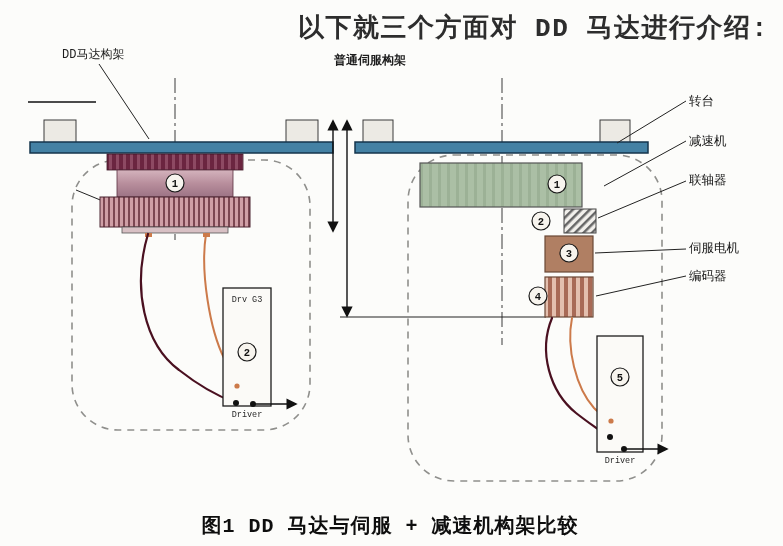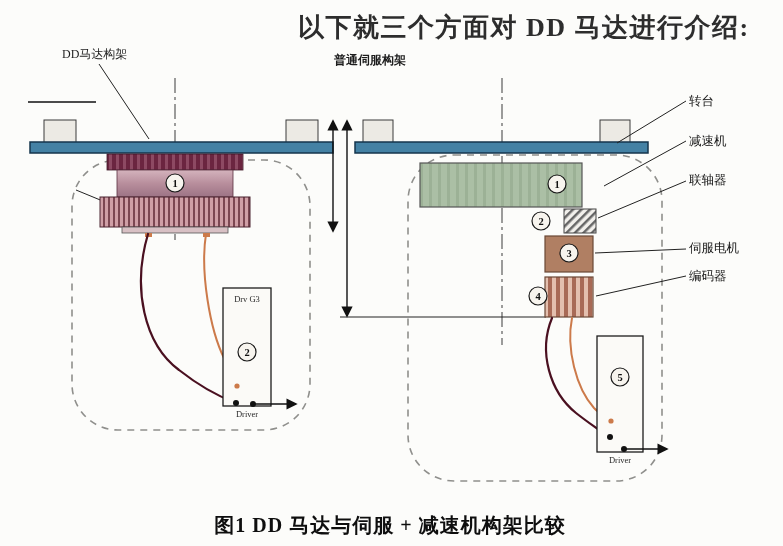--- a/index.html
+++ b/index.html
@@ -1,18 +1,18 @@
 <!DOCTYPE html>
 <html><head>
 <meta charset="utf-8">
 <style>
   html,body{margin:0;padding:0;background:#ffffff;}
   .stage{
     position:relative;width:783px;height:546px;background:#fcfcfa;overflow:hidden;
-    font-family:Liberation Serif, serif;
+    font-family:Liberation Mono, monospace;
   }
   svg{position:absolute;left:0;top:0;}
   .heading{font-size:26px;font-weight:700;fill:#2d2d2d;letter-spacing:1.5px;}
   .caption{font-size:20px;font-weight:700;fill:#0e0e0e;text-anchor:middle;letter-spacing:1px;}
   .slabel-left{font-size:12px;font-weight:500;fill:#1c1c1c;}
   .slabel-right{font-size:12px;font-weight:700;fill:#1c1c1c;}
   .plabel{font-size:12.5px;font-weight:500;fill:#151515;}
   .mk{fill:#f7f4ee;stroke:#1a1a1a;stroke-width:1.2;}
   .mkt{font-size:10.5px;font-weight:600;fill:#111;text-anchor:middle;}
   .drv{fill:#fbfaf7;stroke:#1d1d1d;stroke-width:1.3;}

